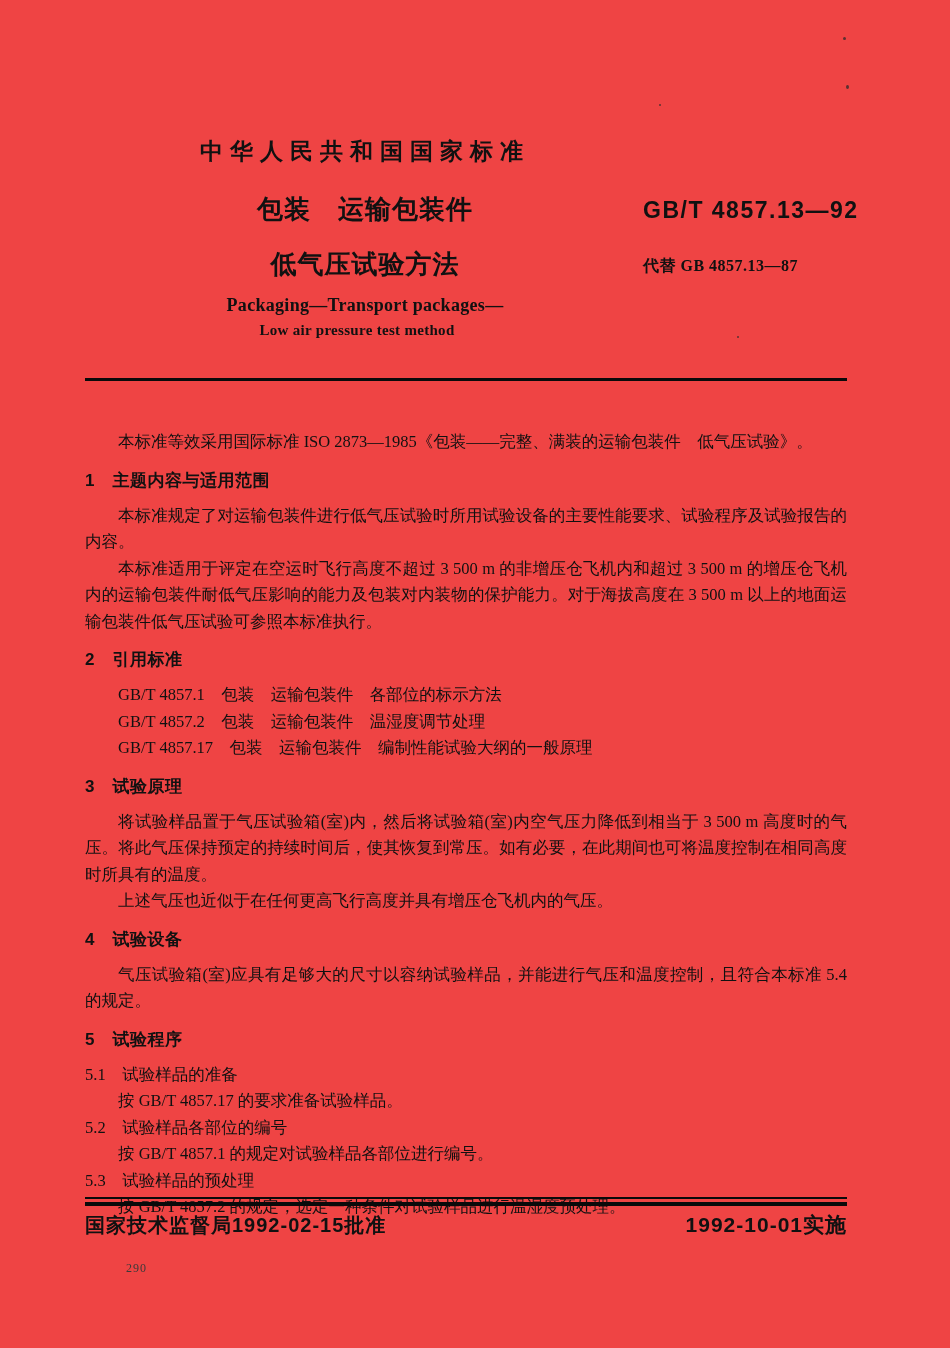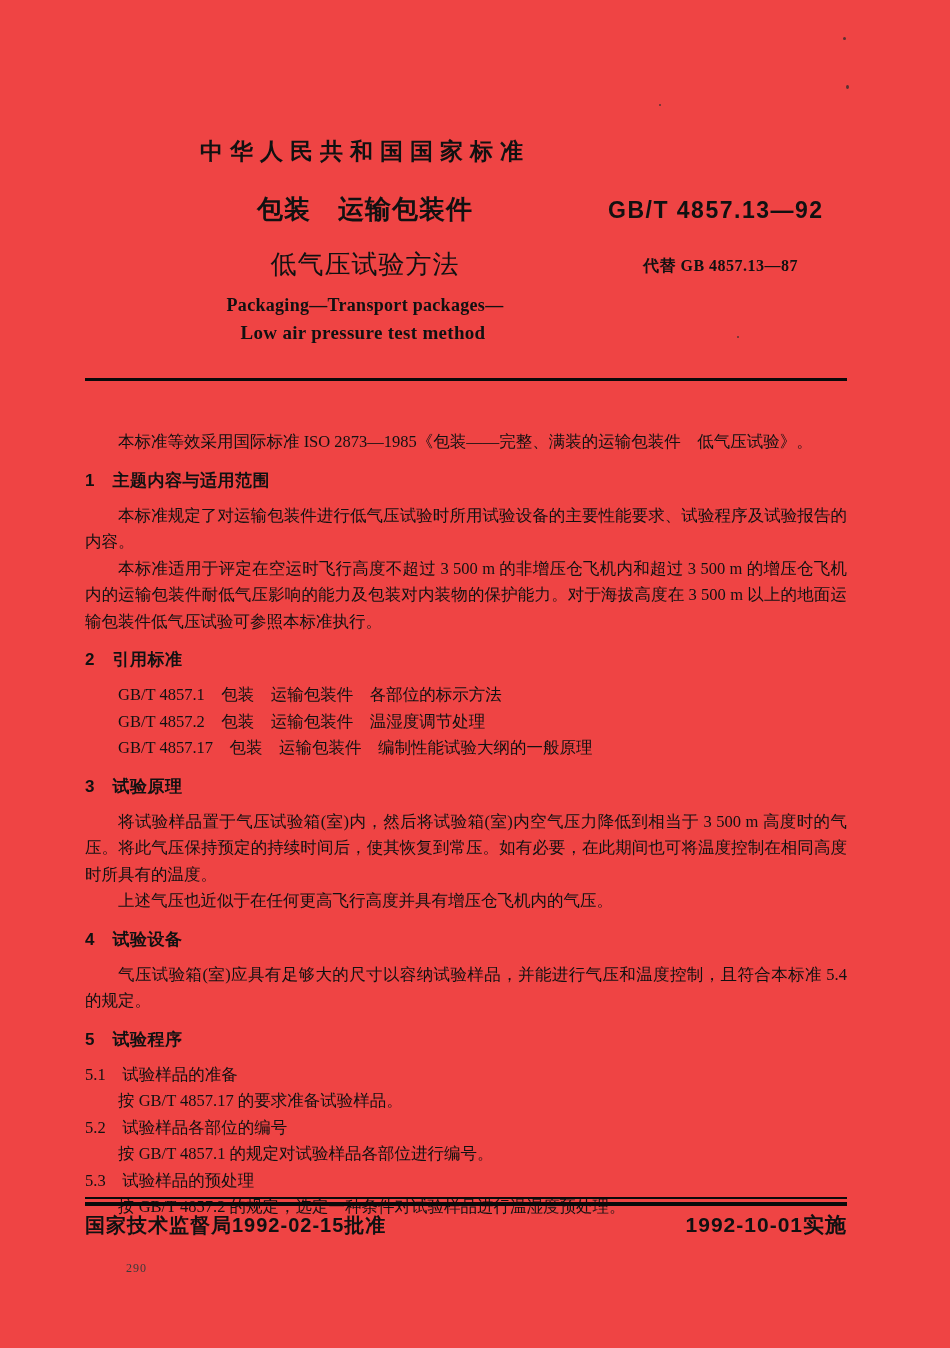--- a/index.html
+++ b/index.html
@@ -29,37 +29,37 @@
     position: absolute; left: 85px; top: 192px; width: 560px;
     text-align: center;
     font-family: "Liberation Sans", "DejaVu Sans", sans-serif;
     font-weight: bold; font-size: 26px; letter-spacing: 1px;
     white-space: nowrap;
   }
   .title-cn-2 {
     position: absolute; left: 85px; top: 247px; width: 560px;
     text-align: center;
     font-family: "Liberation Sans", "DejaVu Sans", sans-serif;
-    font-weight: normal; font-size: 26px; letter-spacing: 1px;
+    font-weight: bold; font-size: 26px; letter-spacing: 1px;
     white-space: nowrap;
   }
   .title-en-1 {
     position: absolute; left: 85px; top: 295px; width: 560px;
     text-align: center;
     font-weight: bold; font-size: 18px; letter-spacing: 0.3px;
     white-space: nowrap;
   }
   .title-en-2 {
-    position: absolute; left: 83px; top: 322px; width: 560px;
+    position: absolute; left: 77px; top: 322px; width: 560px;
     text-align: center;
-    font-weight: bold; font-size: 19px; letter-spacing: 0.3px;
+    font-weight: bold; font-size: 15px; letter-spacing: 0.3px;
     white-space: nowrap;
   }
   .std-number {
-    position: absolute; left: 608px; top: 197px;
+    position: absolute; left: 643px; top: 197px;
     font-family: "Liberation Sans", "DejaVu Sans", sans-serif;
     font-weight: bold; font-size: 23px; letter-spacing: 1.5px;
     white-space: nowrap;
   }
   .replaces {
     position: absolute; left: 643px; top: 256px;
     font-size: 16px; font-weight: bold; letter-spacing: 0.5px;
     white-space: nowrap;
   }
 

